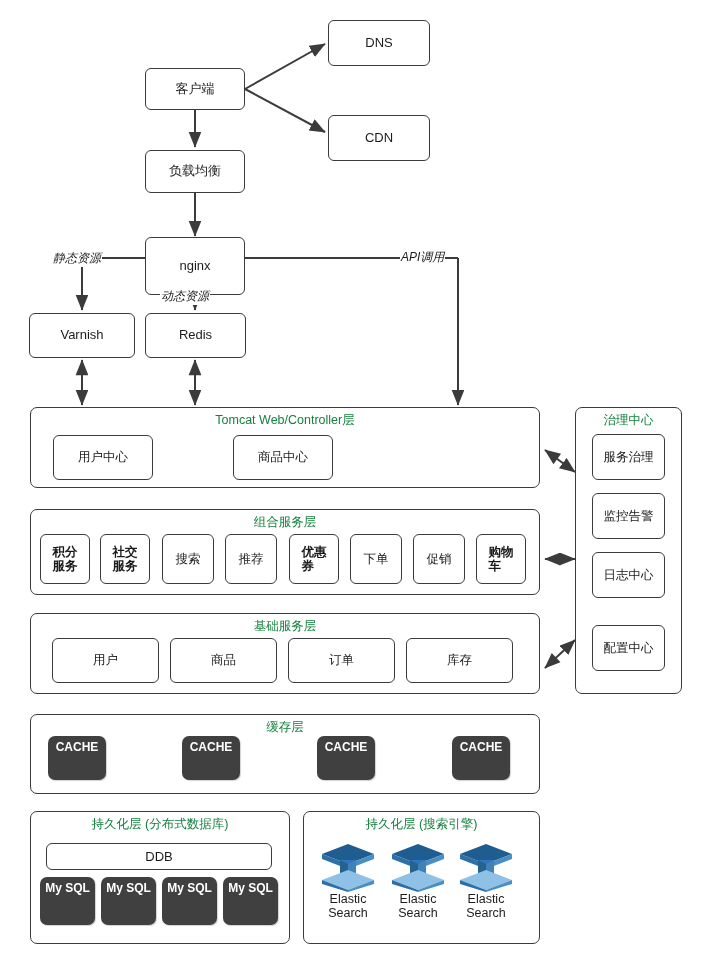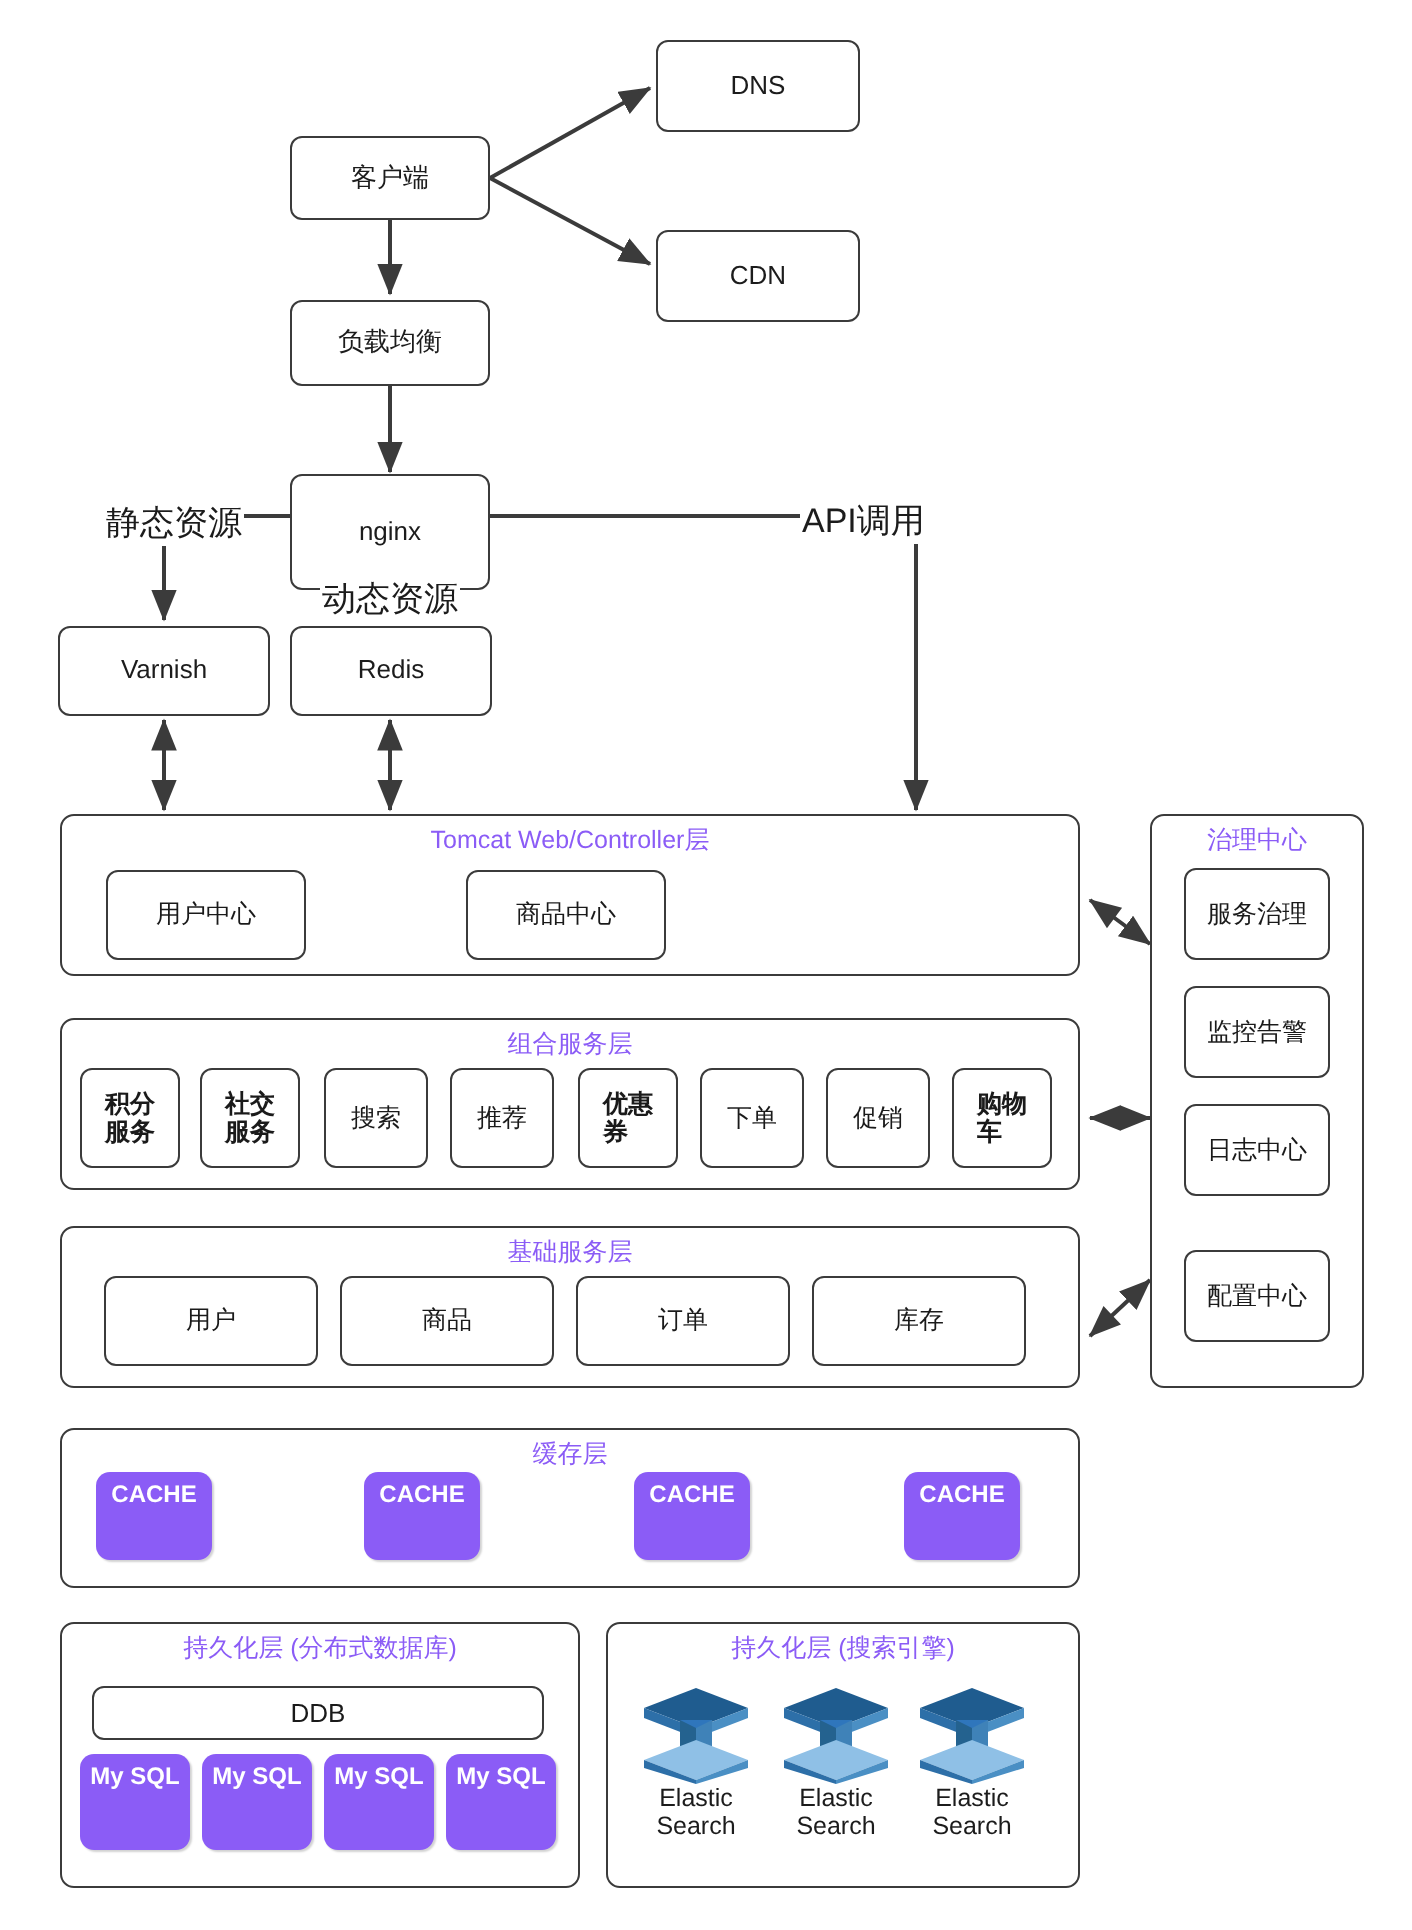--- a/index.html
+++ b/index.html
@@ -17,38 +17,39 @@
     display:flex;align-items:center;justify-content:center;
     font-size:13px;line-height:1.25;text-align:center;color:#1c1c1c;
   }
   .node{}
   .layer{
     position:absolute;box-sizing:border-box;
     border:1.9px solid #3b3b3b;border-radius:7px;background:#ffffff;
   }
   .layer-title{
     position:absolute;left:0;right:0;top:4px;text-align:center;
-    font-size:12.5px;color:#8b5cf6;
+    font-size:12.5px;color:#15803d;
   }
   .chip{
     position:absolute;box-sizing:border-box;
     border:1.6px solid #3b3b3b;border-radius:6px;background:#fff;
     display:flex;align-items:center;justify-content:center;
     font-size:12.5px;line-height:1.2;text-align:left;
   }
   .chip.two-line{line-height:1.15;font-weight:bold;}
   .bluebox{
-    position:absolute;box-sizing:border-box;background:#8b5cf6;
+    position:absolute;box-sizing:border-box;background:#404040;
     border-radius:7px;display:flex;align-items:flex-start;justify-content:center;
     color:#ffffff;font-size:12px;font-weight:bold;padding-top:4px;
     box-shadow:1px 1px 1px rgba(0,0,0,.18);
   }
   .edge-label{
-    position:absolute;font-size:17px;color:#1c1c1c;white-space:nowrap;background:#fff;
+    position:absolute;font-size:12px;color:#1c1c1c;white-space:nowrap;background:#fff;
     padding:0 1px;
+    font-style:italic;
   }
   .es{position:absolute;width:60px;}
   .es-logo{position:relative;width:60px;height:52px;}
   .es-cap{
     position:absolute;font-size:12.5px;line-height:1.15;text-align:center;
     width:60px;left:0;top:52px;color:#1c1c1c;
   }
 </style>
 </head>
 <body>

